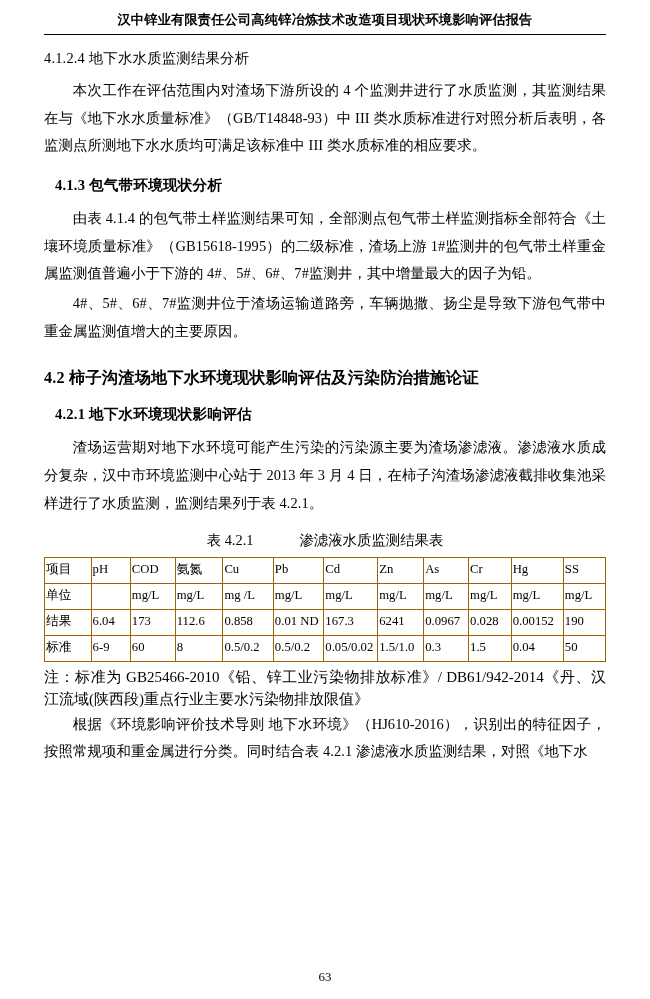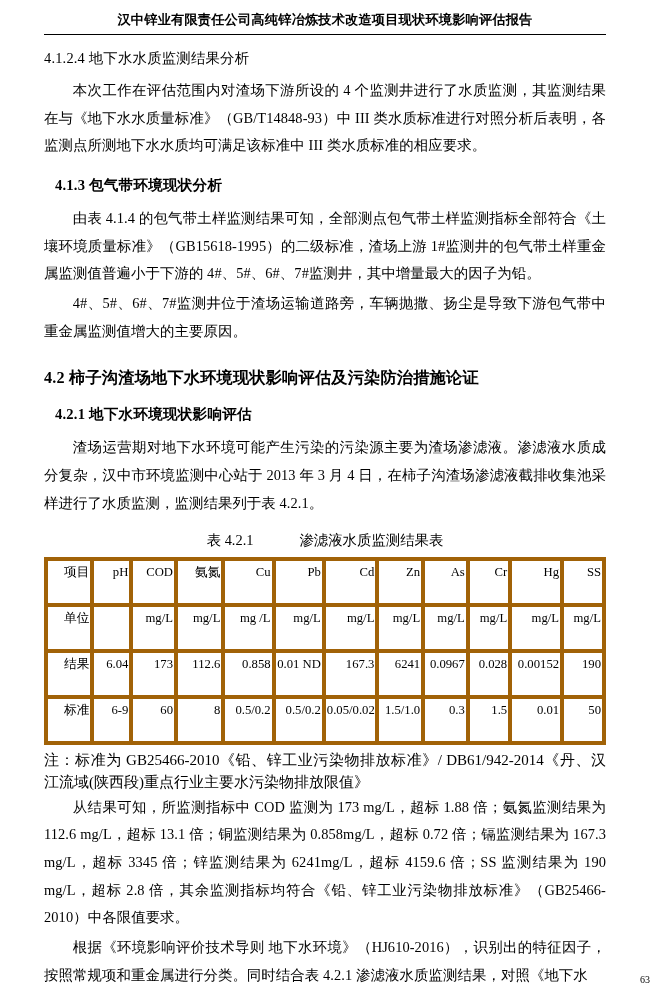--- a/index.html
+++ b/index.html
@@ -70,40 +70,40 @@
     display: inline-block;
     width: 46px;
   }
   table.data {
     border-collapse: collapse;
     width: 100%;
     font-size: 12.7px;
     table-layout: fixed;
   }
   table.data td {
-    border: 4px solid #a16207;
-    text-align: right;
-    padding: 4px 1px 22px 1px;
+    border: 1px solid #a16207;
+    text-align: left;
+    padding: 4px 1px 5px 1px;
     line-height: 1.25;
     white-space: nowrap;
     overflow: hidden;
   }
   .note {
     font-size: 15px;
     line-height: 1.5;
     margin: 4px 0 0 0;
     text-align: justify;
   }
   .pagenum {
     position: absolute;
     bottom: 14px;
     left: 0;
     width: 650px;
-    text-align: right;
-    font-size: 10px;
+    text-align: center;
+    font-size: 13px;
   }
 </style>
 </head>
 <body>
 
 <div class="page">
 
   <div class="header">汉中锌业有限责任公司高纯锌冶炼技术改造项目现状环境影响评估报告</div>
   <div class="header-rule"></div>
 
@@ -186,25 +186,24 @@
           <td>标准</td>
           <td>6-9</td>
           <td>60</td>
           <td>8</td>
           <td>0.5/0.2</td>
           <td>0.5/0.2</td>
           <td>0.05/0.02</td>
           <td>1.5/1.0</td>
           <td>0.3</td>
           <td>1.5</td>
-          <td>0.01</td>
+          <td>0.04</td>
           <td>50</td>
         </tr>
       </tbody>
   </table>
 
   <p class="note">注：标准为 GB25466-2010《铅、锌工业污染物排放标准》/ DB61/942-2014《丹、汉江流域(陕西段)重点行业主要水污染物排放限值》</p>
 
-  <p class="body">从结果可知，所监测指标中 COD 监测为 173 mg/L，超标 1.88 倍；氨氮监测结果为 112.6 mg/L，超标 13.1 倍；铜监测结果为 0.858mg/L，超标 0.72 倍；镉监测结果为 167.3 mg/L，超标 3345 倍；锌监测结果为 6241mg/L，超标 4159.6 倍；SS 监测结果为 190 mg/L，超标 2.8 倍，其余监测指标均符合《铅、锌工业污染物排放标准》（GB25466-2010）中各限值要求。</p>
   <p class="body">根据《环境影响评价技术导则  地下水环境》（HJ610-2016），识别出的特征因子，按照常规项和重金属进行分类。同时结合表 4.2.1 渗滤液水质监测结果，对照《地下水</p>
 
   <div class="pagenum">63</div>
 </div>
 
 </body></html>

